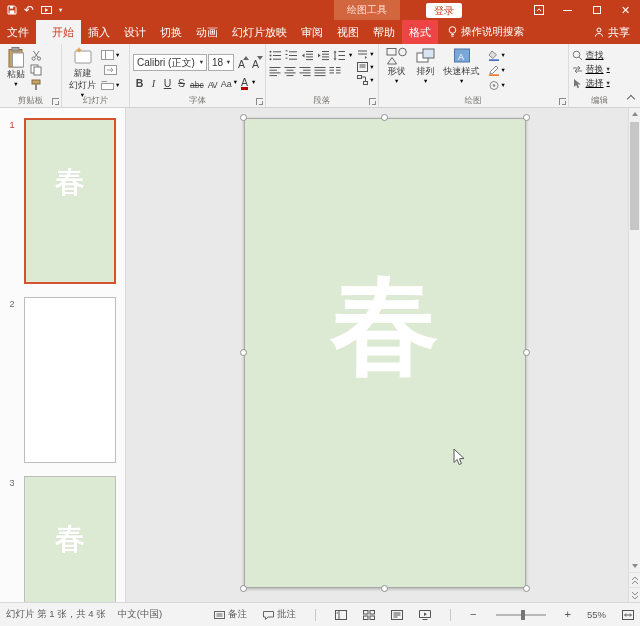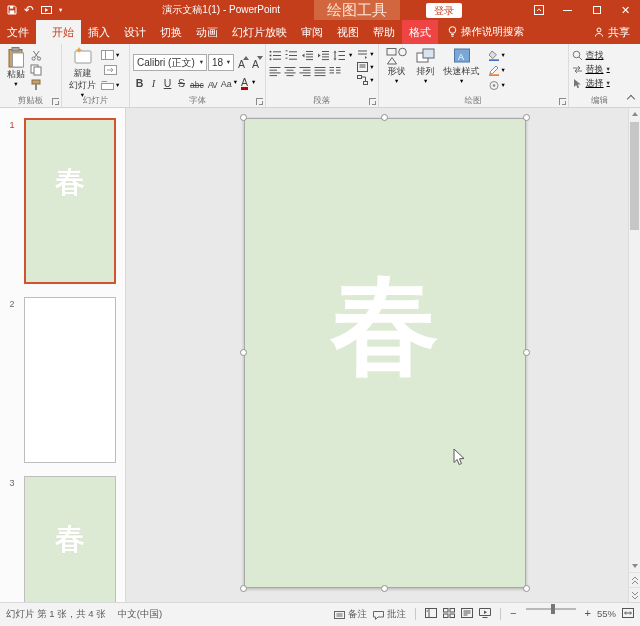--- a/index.html
+++ b/index.html
@@ -7,21 +7,21 @@
 body{font-family:"Liberation Sans","DejaVu Sans",sans-serif;overflow:hidden;background:#E9E9E9;}
 .app{width:640px;height:626px;display:flex;flex-direction:column;user-select:none;}
 
 
 .titlebar{height:20px;background:#C43E1C;display:flex;align-items:center;color:#fff;flex:0 0 auto;}
 .qat{display:flex;align-items:center;gap:7px;padding:0 8px 0 7px;}
 .qat-btn{display:flex;align-items:center;justify-content:center;height:16px;}
 .qat .undo{font-size:12px;line-height:1;color:#fff;}
 .dd{font-size:6.5px;line-height:1;color:inherit;}
 .tb-title{font-size:10px;margin-left:92px;white-space:nowrap;}
-.ctx-tools{margin-left:auto;background:#D2663F;height:20px;display:flex;align-items:center;padding:0 13px;font-size:15px;color:#FFE2D5;}
+.ctx-tools{margin-left:auto;background:#D2663F;height:20px;display:flex;align-items:center;padding:0 13px;font-size:10px;color:#FFE2D5;}
 .signin{margin:0 62px 0 26px;background:#fff;color:#C43E1C;font-size:10px;padding:1px 8px;border-radius:2px;line-height:13px;}
 .win-controls{display:flex;align-items:stretch;height:20px;}
 .win-btn{width:29px;display:flex;align-items:center;justify-content:center;color:#fff;font-size:11px;}
 .min-glyph{width:9px;height:1px;background:#fff;display:block;}
 .max-glyph{width:8px;height:8px;border:1px solid #fff;display:block;}
 
 
 .tabrow{height:24px;background:#C43E1C;display:flex;align-items:stretch;color:#fff;font-size:11px;flex:0 0 auto;}
 .tab{display:flex;align-items:center;padding:0 7px;white-space:nowrap;}
 .tab.active{background:#F3F3F3;color:#C43E1C;padding-left:16px;}
@@ -81,21 +81,21 @@
 .sc-arrow{height:12px;display:flex;align-items:center;justify-content:center;}
 .tri-sc-up{width:0;height:0;border-left:3px solid transparent;border-right:3px solid transparent;border-bottom:4px solid #8a8a8a;}
 .tri-sc-dn{width:0;height:0;border-left:3px solid transparent;border-right:3px solid transparent;border-top:4px solid #8a8a8a;}
 .sc-track{flex:1;position:relative;}
 .sc-thumb{position:absolute;left:1px;right:1px;top:2px;height:108px;background:#C6C6C6;}
 .sc-extra{height:15px;display:flex;align-items:center;justify-content:center;border-top:1px solid #E3E3E3;}
 
 
 .status{height:24px;background:#F3F3F3;border-top:1px solid #D8D8D8;display:flex;align-items:center;font-size:9.5px;color:#5a5a5a;padding:0 6px;flex:0 0 auto;white-space:nowrap;}
 .status .gap{margin-right:12px;}
-.st-right{margin-left:auto;display:flex;align-items:flex-start;gap:6px;}
+.st-right{margin-left:auto;display:flex;align-items:center;gap:16px;}
 .st-item{display:flex;align-items:center;gap:3px;}
 .vdiv{width:1px;height:12px;background:#C8C8C8;margin:0 3px;}
 .zoom-track{width:50px;height:2px;background:#B9B9B9;position:relative;margin:0 3px;}
 .zoom-thumb{position:absolute;left:50%;top:-4px;width:4px;height:10px;background:#767676;}
 .zpm{font-size:11px;color:#555;line-height:1;}
 svg{display:block;}
 </style>
 </head>
 <body>
 
@@ -112,21 +112,20 @@
       </span>
       <span class="qat-btn undo">↶</span>
       <span class="qat-btn">
         <svg width="11" height="9">
             <rect x="0.5" y="0.5" width="10" height="7" fill="none" stroke="#fff"></rect>
             <path d="M4 2l3.2 2L4 6z" fill="#fff"></path>
           </svg>
       </span>
       <span class="qat-btn dd">▾</span>
     </div>
-    <span class="tb-title">演示文稿1(1) - PowerPoint</span>
     <div class="ctx-tools">绘图工具</div>
     <div class="signin">登录</div>
     <div class="win-controls">
       <span class="win-btn">
         <svg width="10" height="10">
             <rect x="0.5" y="0.5" width="9" height="9" fill="none" stroke="#fff"></rect>
             <path d="M3 6l2-2.2L7 6" fill="none" stroke="#fff"></path>
           </svg>
       </span>
       <span class="win-btn">

